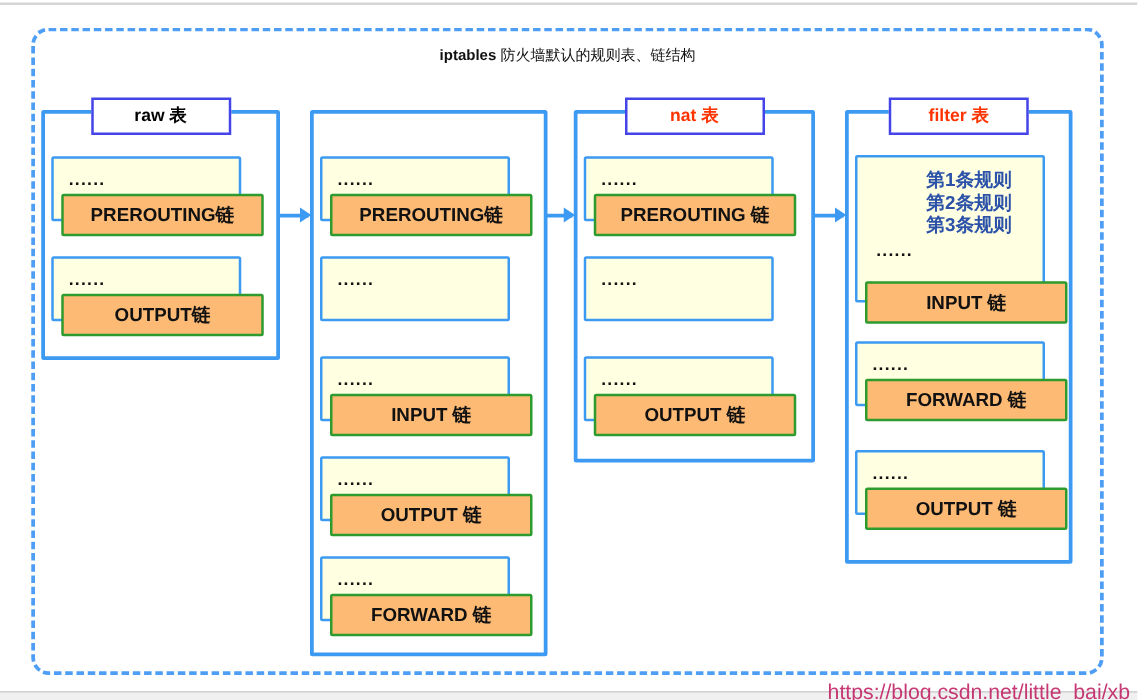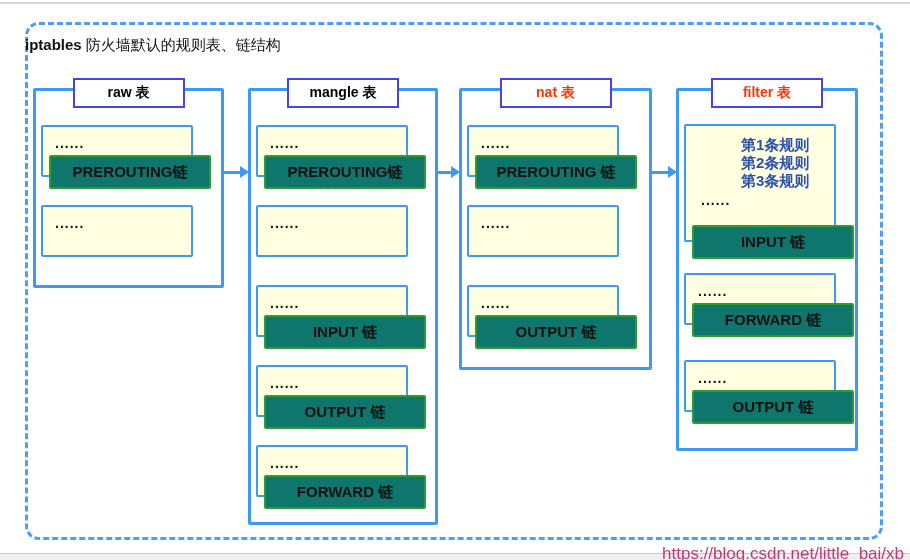--- a/index.html
+++ b/index.html
@@ -11,21 +11,21 @@
   .top-line{position:absolute;top:2px;left:0;width:910px;height:2px;background:#d6d6d6;}
   .bottom-strip{position:absolute;bottom:0;left:0;width:910px;height:6px;background:#f0f0f0;border-top:1px solid #c9c9c9;}
 
   .frame{
     position:absolute;left:25px;top:22px;width:852px;height:512px;
     border:3px dashed #4f9ef5;border-radius:14px;
   }
 
   .diagram-title{
     position:absolute;left:25px;top:36px;width:858px;
-    text-align:left;font-size:15px;color:#111;
+    text-align:center;font-size:12px;color:#111;
   }
   .diagram-title .t-en{font-weight:bold;}
 
   .table-col{
     position:absolute;
     border:3px solid #3d9af2;border-radius:2px;background:#ffffff;
   }
   .col-raw   {left:33px; top:88px; width:185px;height:194px;}
   .col-mangle{left:248px;top:88px; width:184px;height:431px;}
   .col-nat   {left:459px;top:88px; width:187px;height:276px;}
@@ -48,21 +48,21 @@
     position:absolute;left:12px;top:8px;
     font-weight:900;font-size:14px;letter-spacing:1px;color:#111;
   }
   .note-tall{height:114px;}
   .note-tall .rules{position:absolute;left:15px;top:10px;}
   .rule{font-size:15px;font-weight:bold;color:#2b52a8;line-height:18px;margin-left:40px;}
   .note-tall .dots{position:static;display:block;margin-top:2px;}
 
   .chain{
     position:absolute;left:13px;top:30px;width:158px;height:30px;
-    background:#0f766e;border:2px solid #2e9b2e;border-radius:2px;
+    background:#fdba74;border:2px solid #2e9b2e;border-radius:2px;
     display:flex;align-items:center;justify-content:center;
     font-size:15px;font-weight:bold;color:#111;white-space:nowrap;z-index:2;
   }
   .chain-low{top:101px;}
 
   .arrow{position:absolute;height:12px;z-index:4;}
   .arrow-line{position:absolute;left:0;top:5px;height:3px;width:100%;background:#3d9af2;}
   .arrow-head{
     position:absolute;right:-2px;top:0;width:0;height:0;
     border-left:9px solid #3d9af2;border-top:6px solid transparent;border-bottom:6px solid transparent;
@@ -93,27 +93,27 @@
       <span class="dots">......</span>
     </div>
     <div class="chain">
       <span>PREROUTING链</span>
     </div>
   </div>
   <div class="group" style="top:114px">
     <div class="note">
       <span class="dots">......</span>
     </div>
+    <div class="chain">
+      <span>OUTPUT链</span>
+    </div>
   </div>
 </div>
 
 <div class="table-col col-mangle">
-  <div class="table-title">
-    <span style="color: rgb(0, 0, 0);">mangle 表</span>
-  </div>
   <div class="group" style="top:34px">
     <div class="note">
       <span class="dots">......</span>
     </div>
     <div class="chain">
       <span>PREROUTING链</span>
     </div>
   </div>
   <div class="group" style="top:114px">
     <div class="note">

